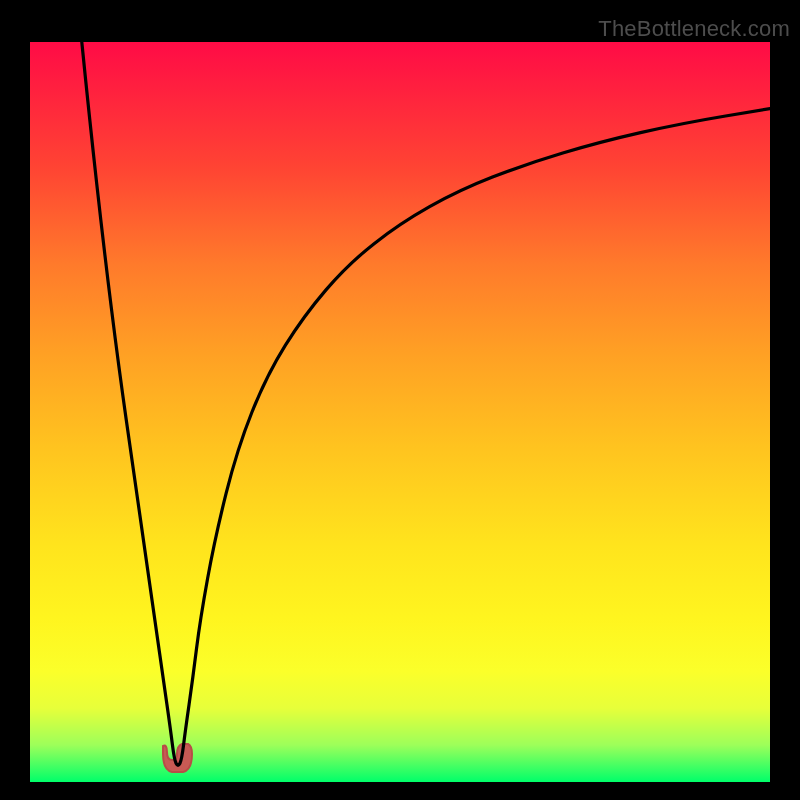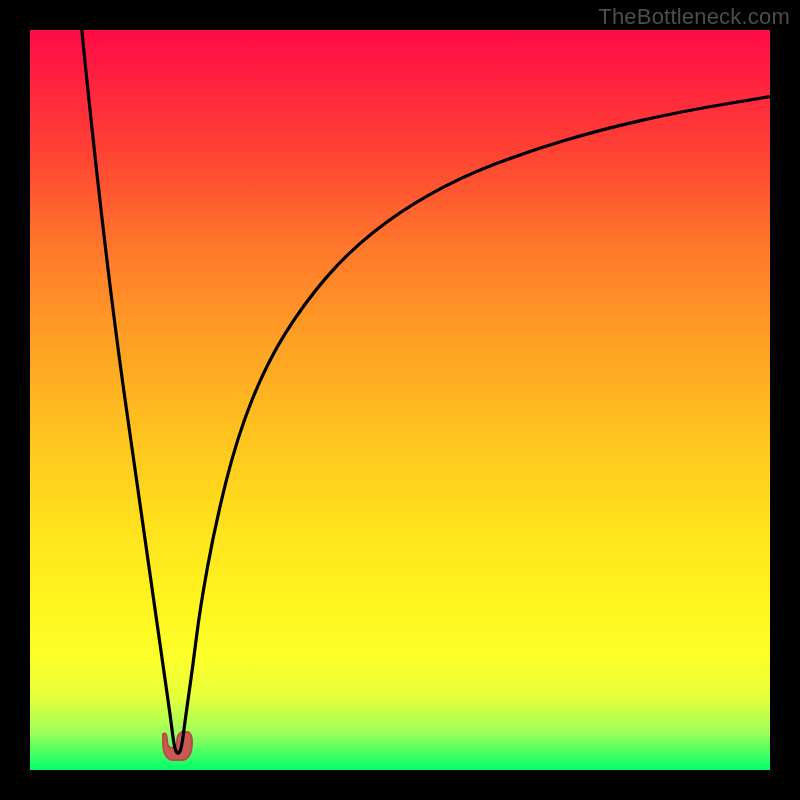--- a/index.html
+++ b/index.html
@@ -8,20 +8,21 @@
     width: 800px;
     height: 800px;
     overflow: hidden;
     background: #000;
     font-family: Arial, Helvetica, sans-serif;
   }
   .frame {
     position: absolute;
     inset: 0;
     background: #000;
+    margin-top: 12px;
   }
   .plot {
     position: absolute;
     left: 30px;
     top: 30px;
     width: 740px;
     height: 740px;
     background: linear-gradient(to bottom,
       #ff0b46 0%,
       #ff1f3f 6%,

